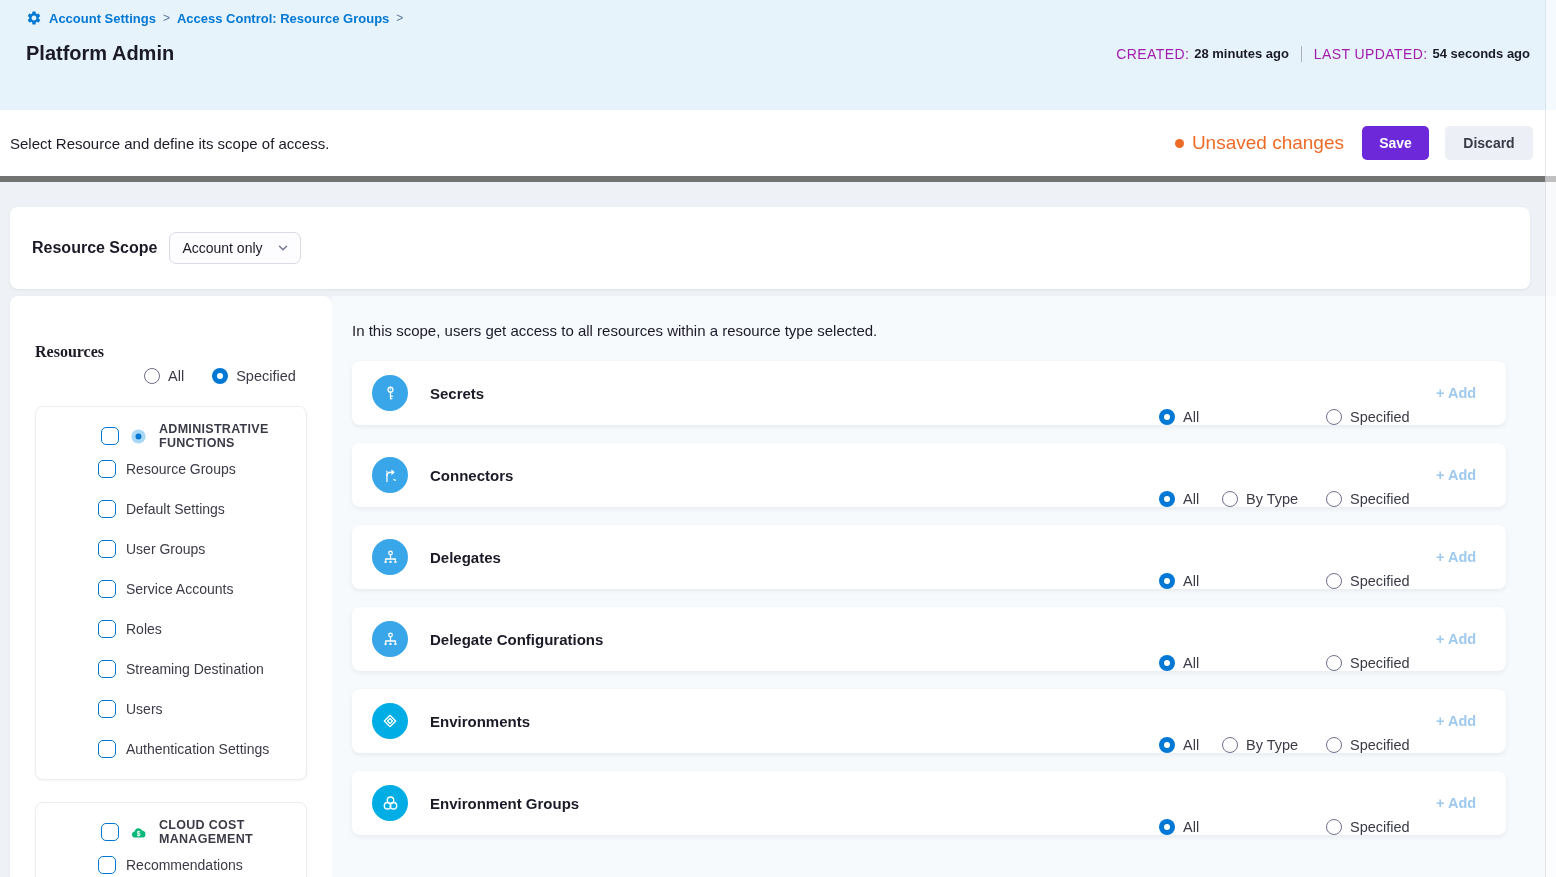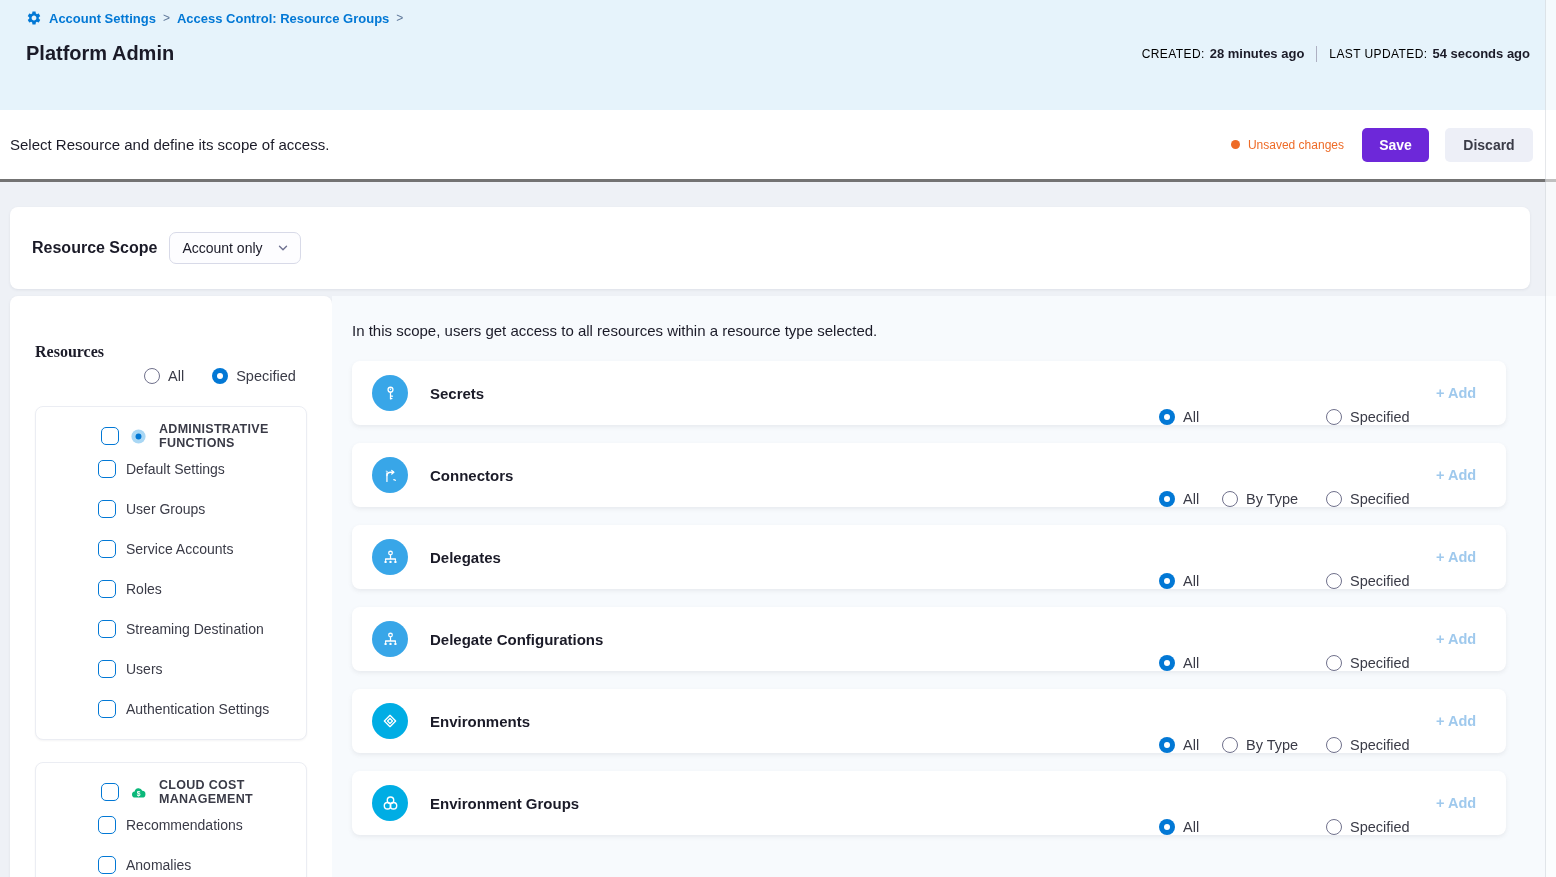--- a/index.html
+++ b/index.html
@@ -12,28 +12,28 @@
   }
   
   .page-header { height:110px; background:#e6f3fb; padding:10px 26px 0 26px; }
   .breadcrumb { display:flex; align-items:center; gap:7px; font-size:13px; font-weight:600; }
   .crumb-link { color:#0278d5; cursor:pointer; text-decoration:none; }
   .crumb-sep { color:#5f789a; font-size:12px; font-weight:400; }
   .gear { width:16px; height:16px; display:inline-flex; }
   .title-row { display:flex; justify-content:space-between; align-items:center; margin-top:16px; }
   .page-title { font-size:20px; font-weight:700; color:#1b1b28; }
   .meta { display:flex; align-items:center; gap:12px; font-size:13px; }
-  .meta-label { color:#000000; font-size:12px; letter-spacing:.4px; }
+  .meta-label { color:#a21caf; font-size:14px; letter-spacing:.4px; }
   .meta-value { color:#1b1b28; font-weight:600; }
   .meta-divider { width:1px; height:16px; background:#aeb0c2; }
   
-  .toolbar { height:72px; background:#ffffff; border-bottom:3px solid #737373;
+  .toolbar { height:72px; background:#ffffff; border-bottom:6px solid #737373;
              display:flex; align-items:center; padding:0 23px 0 10px; }
   .toolbar-desc { font-size:15px; color:#1b1b28; flex:1; }
-  .unsaved { display:flex; align-items:center; gap:8px; color:#ee6b27; font-size:12px; margin-right:18px; }
+  .unsaved { display:flex; align-items:center; gap:8px; color:#ee6b27; font-size:19px; margin-right:18px; }
   .unsaved-dot { width:9px; height:9px; border-radius:50%; background:#ee6b27; }
   .btn { border:none; font-family:inherit; font-size:14px; font-weight:700; border-radius:5px;
          height:34px; cursor:pointer; }
   .btn-save { background:#6d28d9; color:#fff; width:67px; margin-right:16px; }
   .btn-discard { background:#edeff7; color:#3a3b47; width:88px; }
   
   .scope-card { margin:25px 26px 0 10px; height:82px; background:#fff; border-radius:8px;
                 box-shadow:0 1px 3px rgba(40,41,61,.08); display:flex; align-items:center;
                 padding-left:22px; gap:12px; }
   .scope-label { font-size:16px; font-weight:700; color:#1b1b28; }
@@ -149,20 +149,24 @@
             <span class="group-icon">
               <svg viewBox="0 0 24 24" width="17" height="17">
                 <circle cx="12" cy="12" r="10" fill="#a9d7f4"></circle>
                 <circle cx="12" cy="12" r="4.2" fill="#0278d5"></circle>
               </svg>
             </span>
             <span class="group-label">ADMINISTRATIVE FUNCTIONS</span>
           </div>
           <div class="group-item">
             <span class="checkbox"></span>
+            <span class="item-label">Resource Groups</span>
+          </div>
+          <div class="group-item">
+            <span class="checkbox"></span>
             <span class="item-label">Default Settings</span>
           </div>
           <div class="group-item">
             <span class="checkbox"></span>
             <span class="item-label">User Groups</span>
           </div>
           <div class="group-item">
             <span class="checkbox"></span>
             <span class="item-label">Service Accounts</span>
           </div>

